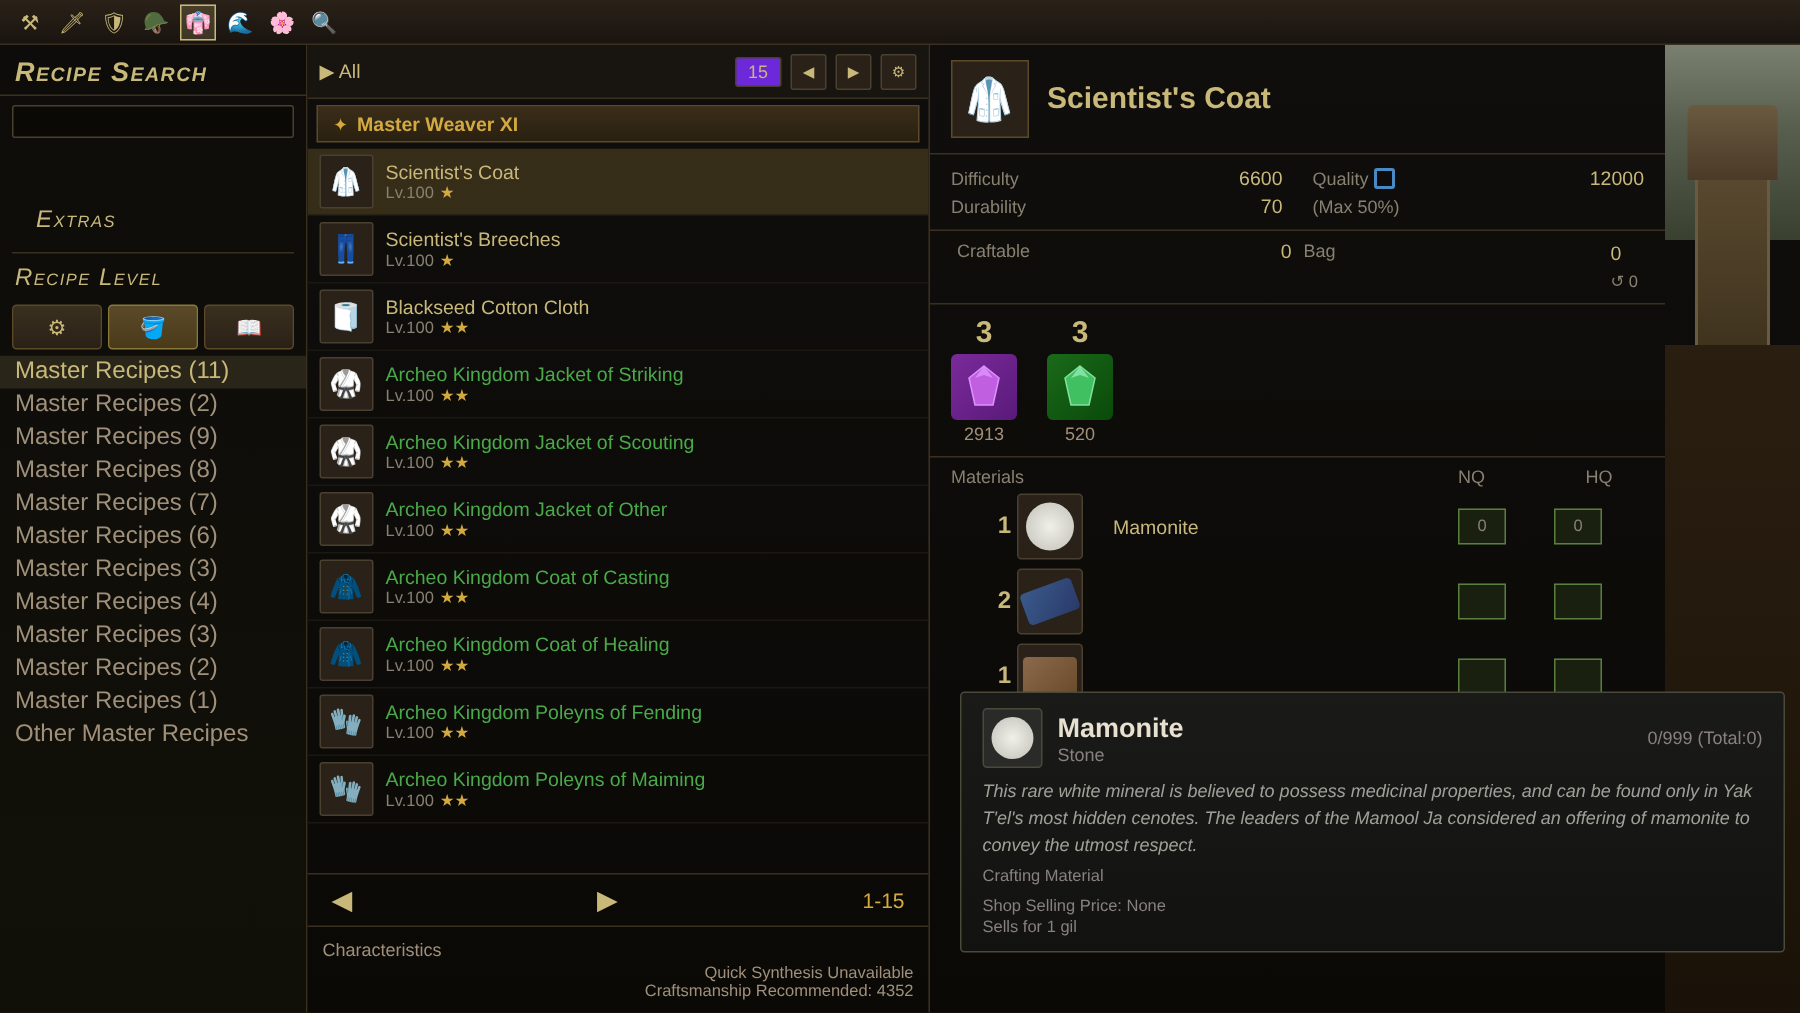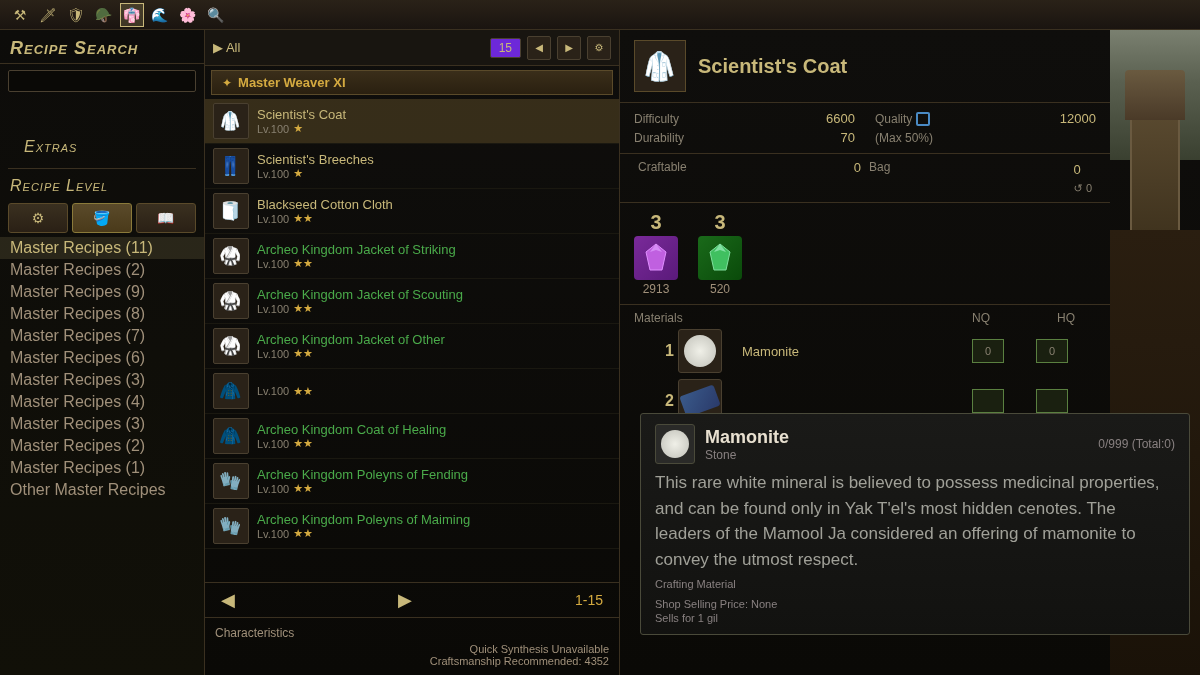--- a/index.html
+++ b/index.html
@@ -519,23 +519,24 @@
 
     .tooltip-item-count {
       color: #888080;
       font-size: 12px;
       text-align: right;
       flex: 1;
     }
 
     .tooltip-description {
       color: #a0a098;
-      font-size: 17px;
+      font-size: 12px;
       line-height: 1.5;
       margin-bottom: 6px;
+      font-style: italic;
     }
 
     .tooltip-crafting {
       color: #888080;
       font-size: 11px;
       margin-bottom: 8px;
     }
 
     .tooltip-selling {
       color: #888080;
@@ -669,20 +670,21 @@
         <div class="recipe-item-icon">🥋</div>
         <div class="recipe-item-info">
           <div class="recipe-item-name green">Archeo Kingdom Jacket of Other</div>
           <div class="recipe-item-level">Lv.100 <span class="stars">★★</span></div>
         </div>
       </div>
 
       <div class="recipe-item">
         <div class="recipe-item-icon">🧥</div>
         <div class="recipe-item-info">
+          <div class="recipe-item-name green">Archeo Kingdom Coat of Casting</div>
           <div class="recipe-item-level">Lv.100 <span class="stars">★★</span></div>
         </div>
       </div>
 
       <div class="recipe-item">
         <div class="recipe-item-icon">🧥</div>
         <div class="recipe-item-info">
           <div class="recipe-item-name green">Archeo Kingdom Coat of Healing</div>
           <div class="recipe-item-level">Lv.100 <span class="stars">★★</span></div>
         </div>

